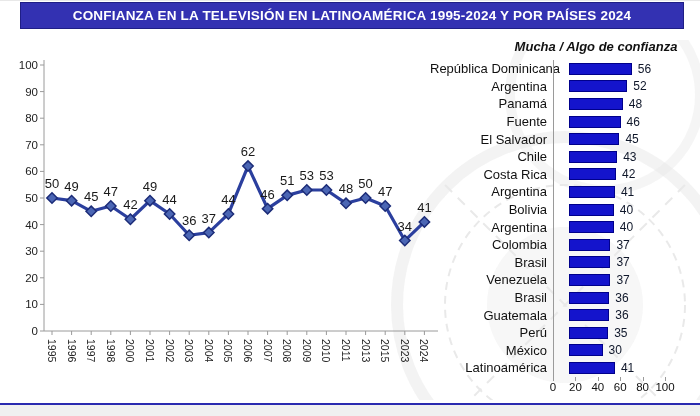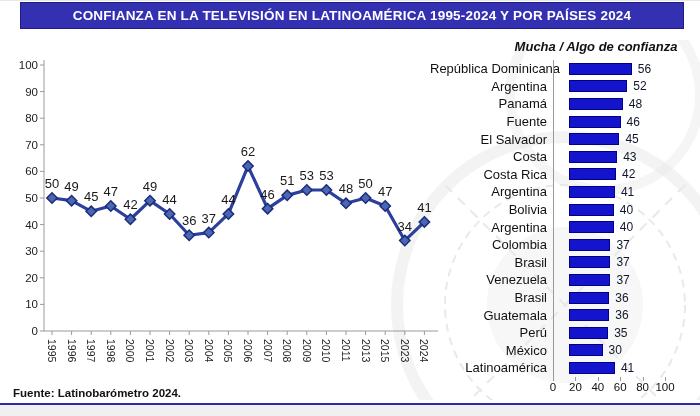--- a/index.html
+++ b/index.html
@@ -215,21 +215,21 @@
         </div>
       </div>
       <div class="bar-row">
         <span class="cat-label">El Salvador</span>
         <div class="bar-track">
           <div class="bar" style="width: 50.4px; background: rgb(20, 20, 204); border: 1px solid rgb(0, 0, 139);"></div>
           <span class="bar-value">45</span>
         </div>
       </div>
       <div class="bar-row">
-        <span class="cat-label">Costa</span>
+        <span class="cat-label">Chile</span>
         <div class="bar-track">
           <div class="bar" style="width: 48.16px; background: rgb(20, 20, 204); border: 1px solid rgb(0, 0, 139);"></div>
           <span class="bar-value">43</span>
         </div>
       </div>
       <div class="bar-row">
         <span class="cat-label">Costa Rica</span>
         <div class="bar-track">
           <div class="bar" style="width: 47.04px; background: rgb(20, 20, 204); border: 1px solid rgb(0, 0, 139);"></div>
           <span class="bar-value">42</span>
@@ -322,16 +322,15 @@
       <div class="xtick-mark" style="left: 597.8px;"></div>
       <div class="xtick-label" style="left: 597.8px;">40</div>
       <div class="xtick-mark" style="left: 620.2px;"></div>
       <div class="xtick-label" style="left: 620.2px;">60</div>
       <div class="xtick-mark" style="left: 642.6px;"></div>
       <div class="xtick-label" style="left: 642.6px;">80</div>
       <div class="xtick-mark" style="left: 665px;"></div>
       <div class="xtick-label" style="left: 665px;">100</div>
     </div>
 
-  <div class="source-note">Fuente: Latinobarómetro 2024.</div>
   <div class="bottom-rule"></div>
   <div class="bottom-strip"></div>
 </div>
 
 </body></html>

